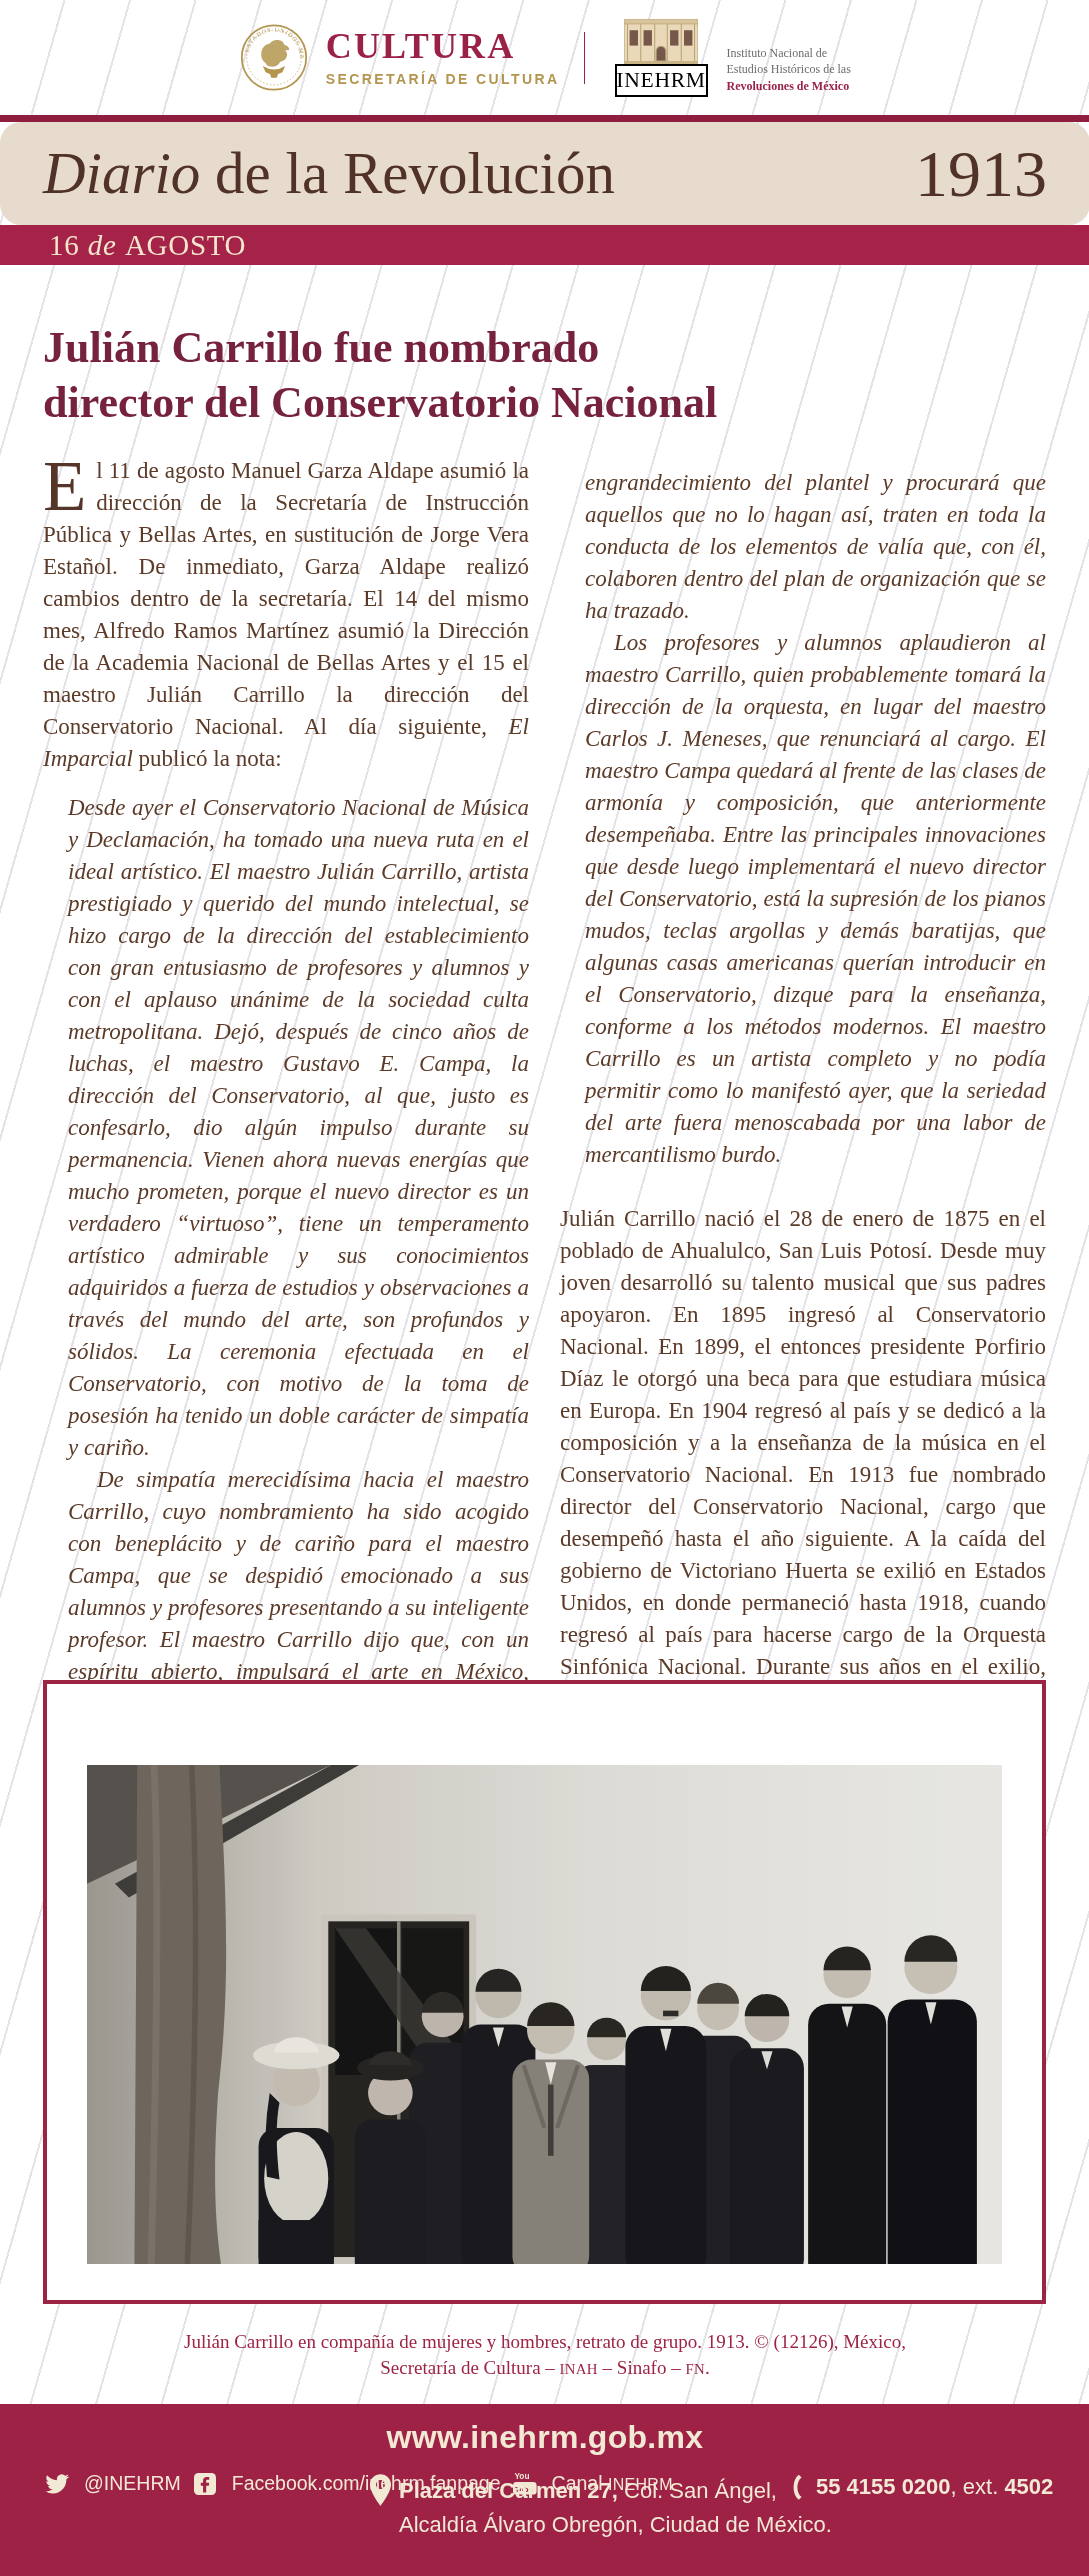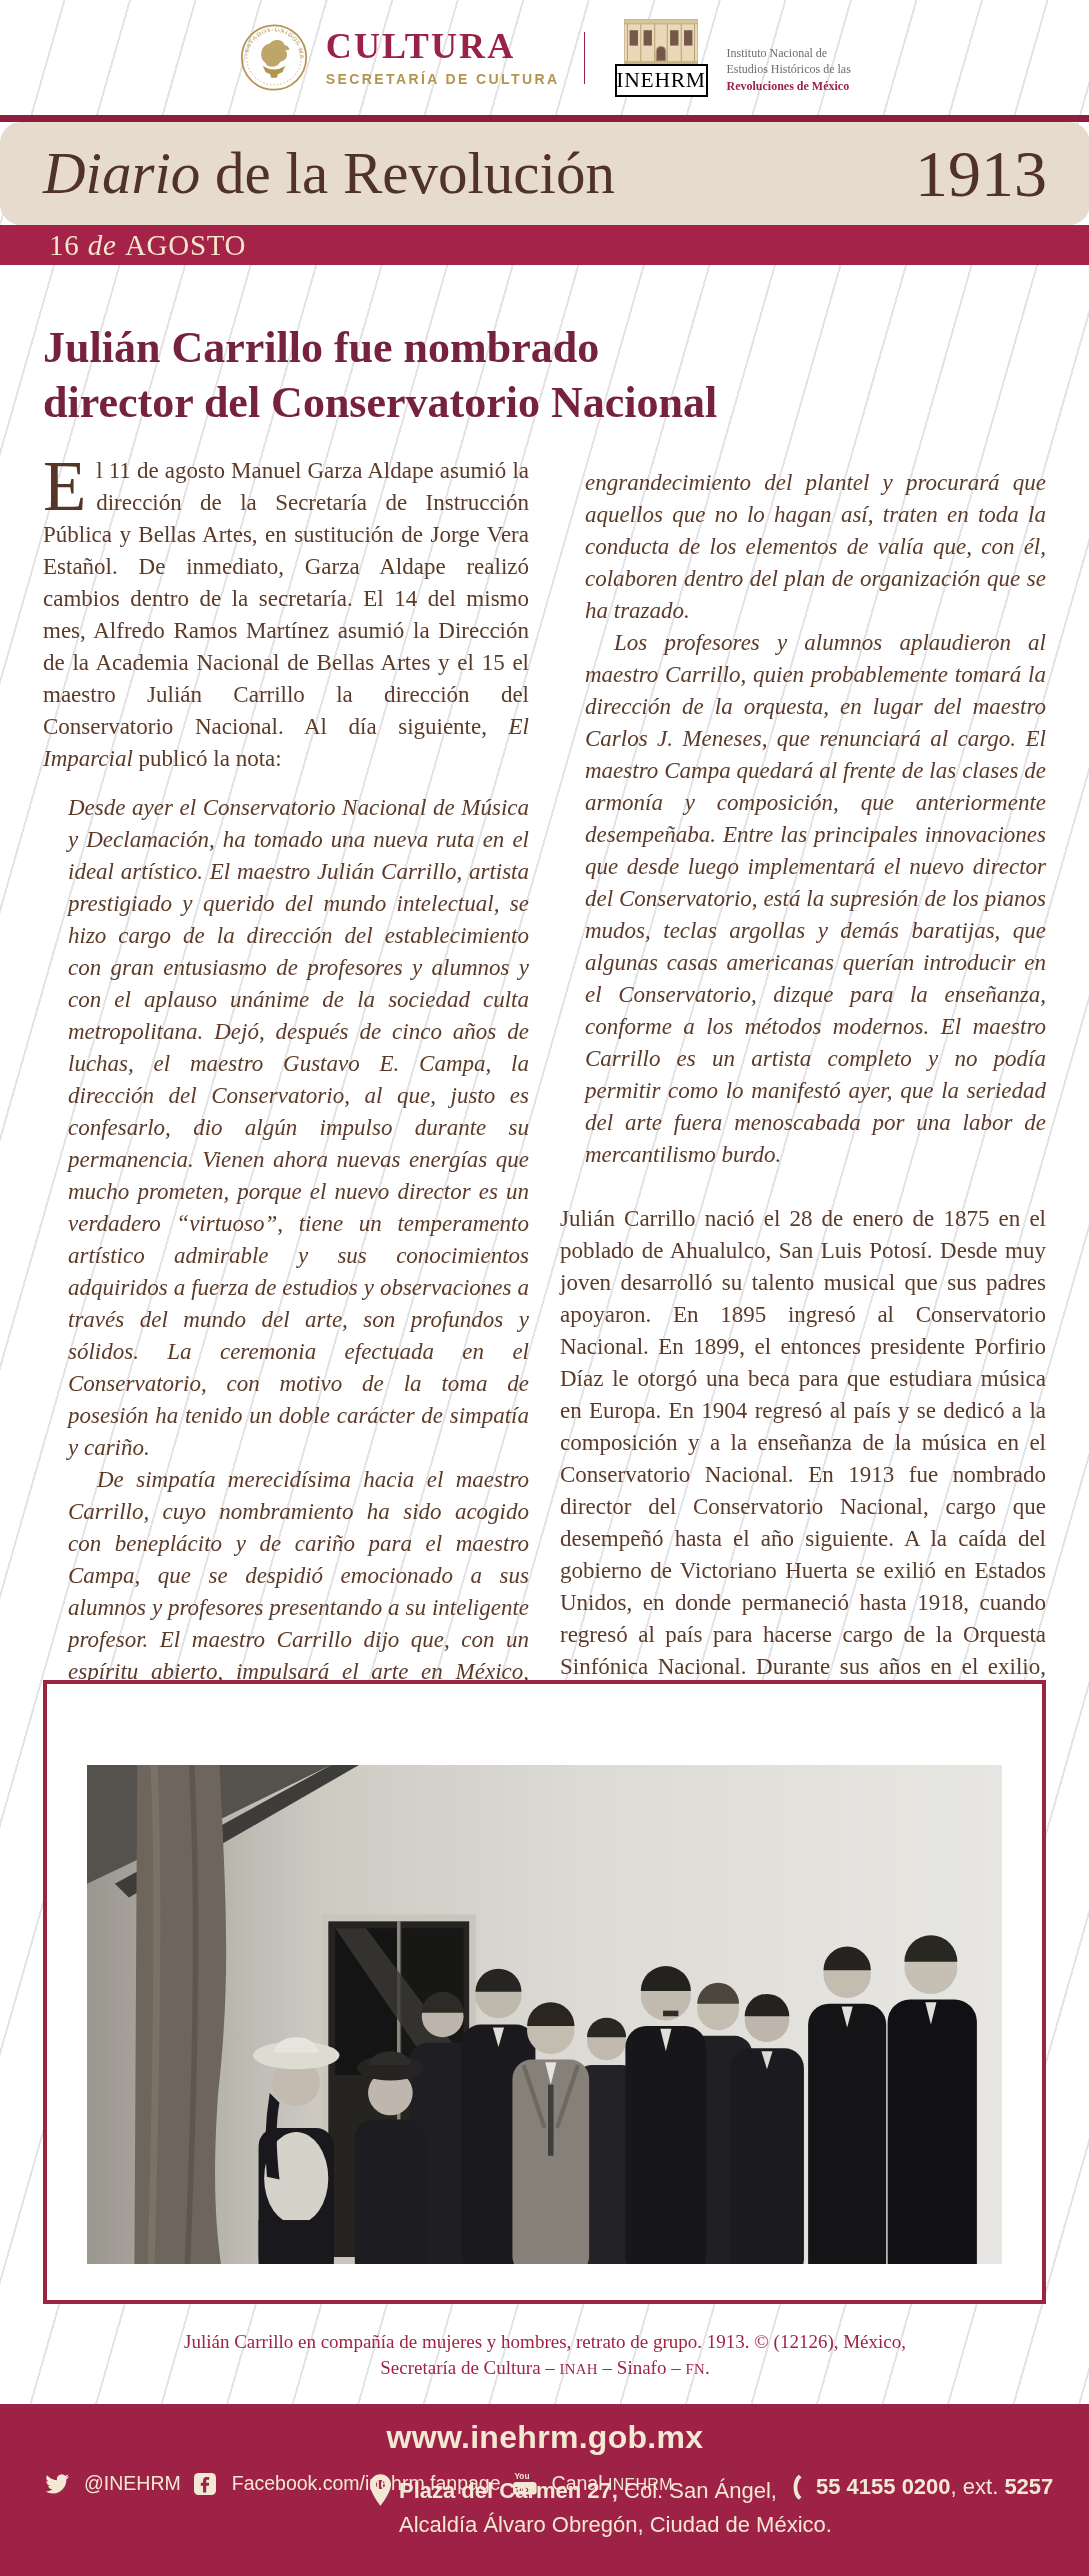--- a/index.html
+++ b/index.html
@@ -333,19 +333,19 @@
       </div>
     </div>
 
     <div class="phone">
       <span>
         <svg width="18" height="26.5" viewBox="0 0 24 38" fill="#f2e9d5">
             <path d="M16 1C6 8 6 30 16 37l4-4C12 27 12 11 20 5z"></path>
           </svg>
       </span>
       <div>
-        <span class="bold">55 4155 0200</span><span>, ext. </span><span class="bold">5257</span>
+        <span class="bold">55 4155 0200</span><span>, ext. </span><span class="bold">4502</span>
       </div>
     </div>
   </footer>
 
 </div>
 
 
 </body></html>

